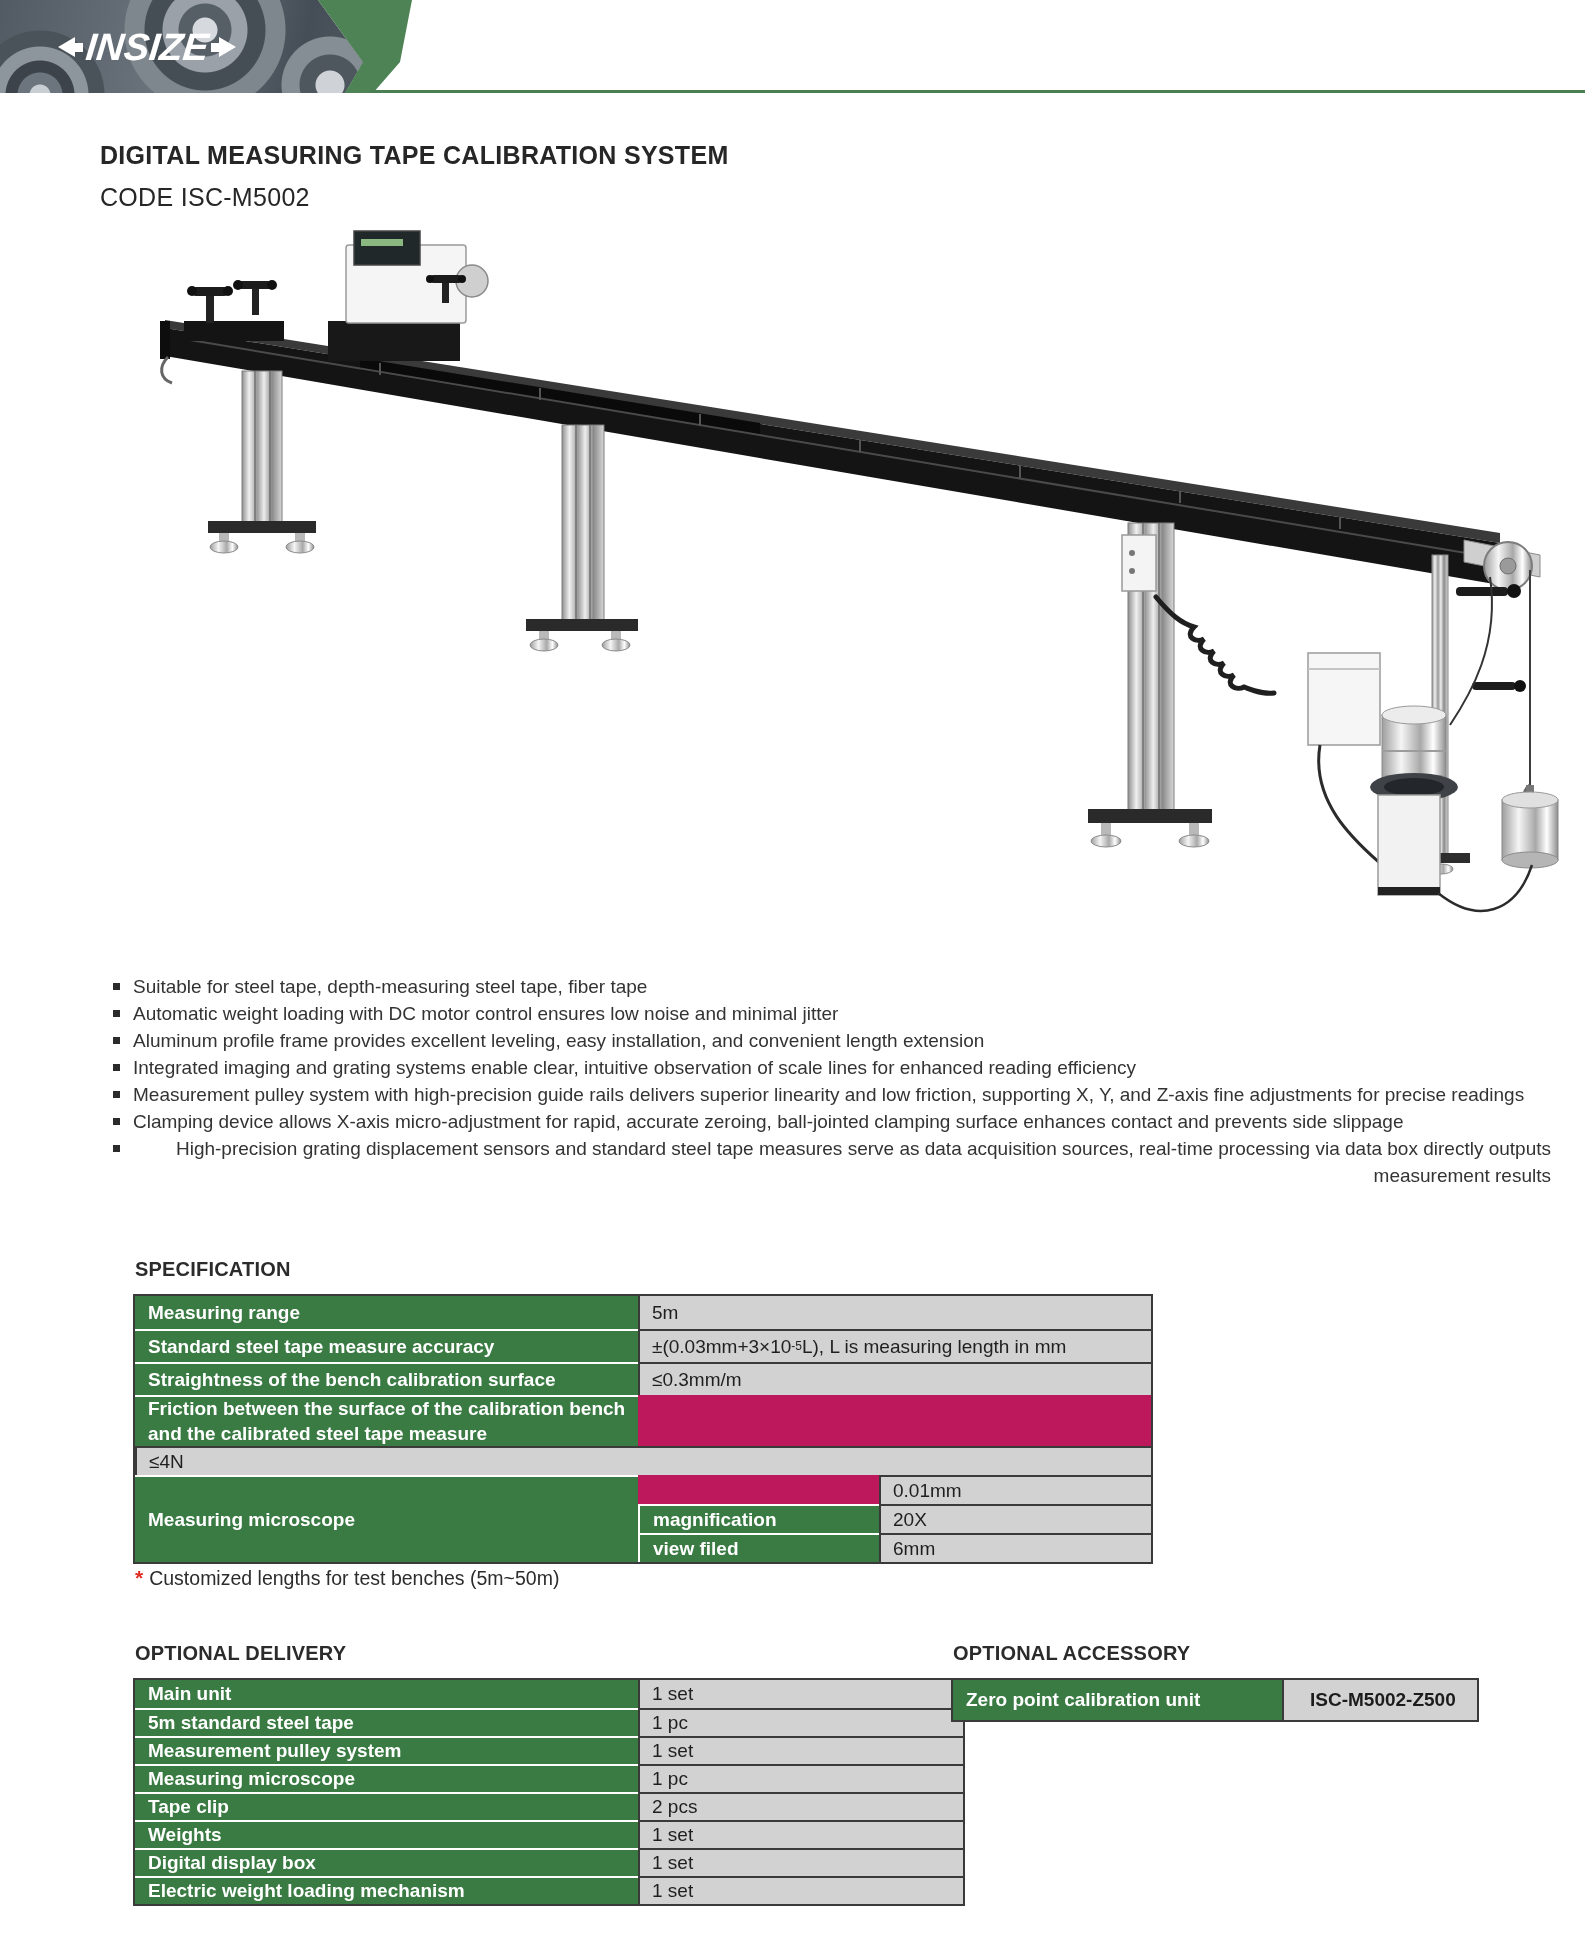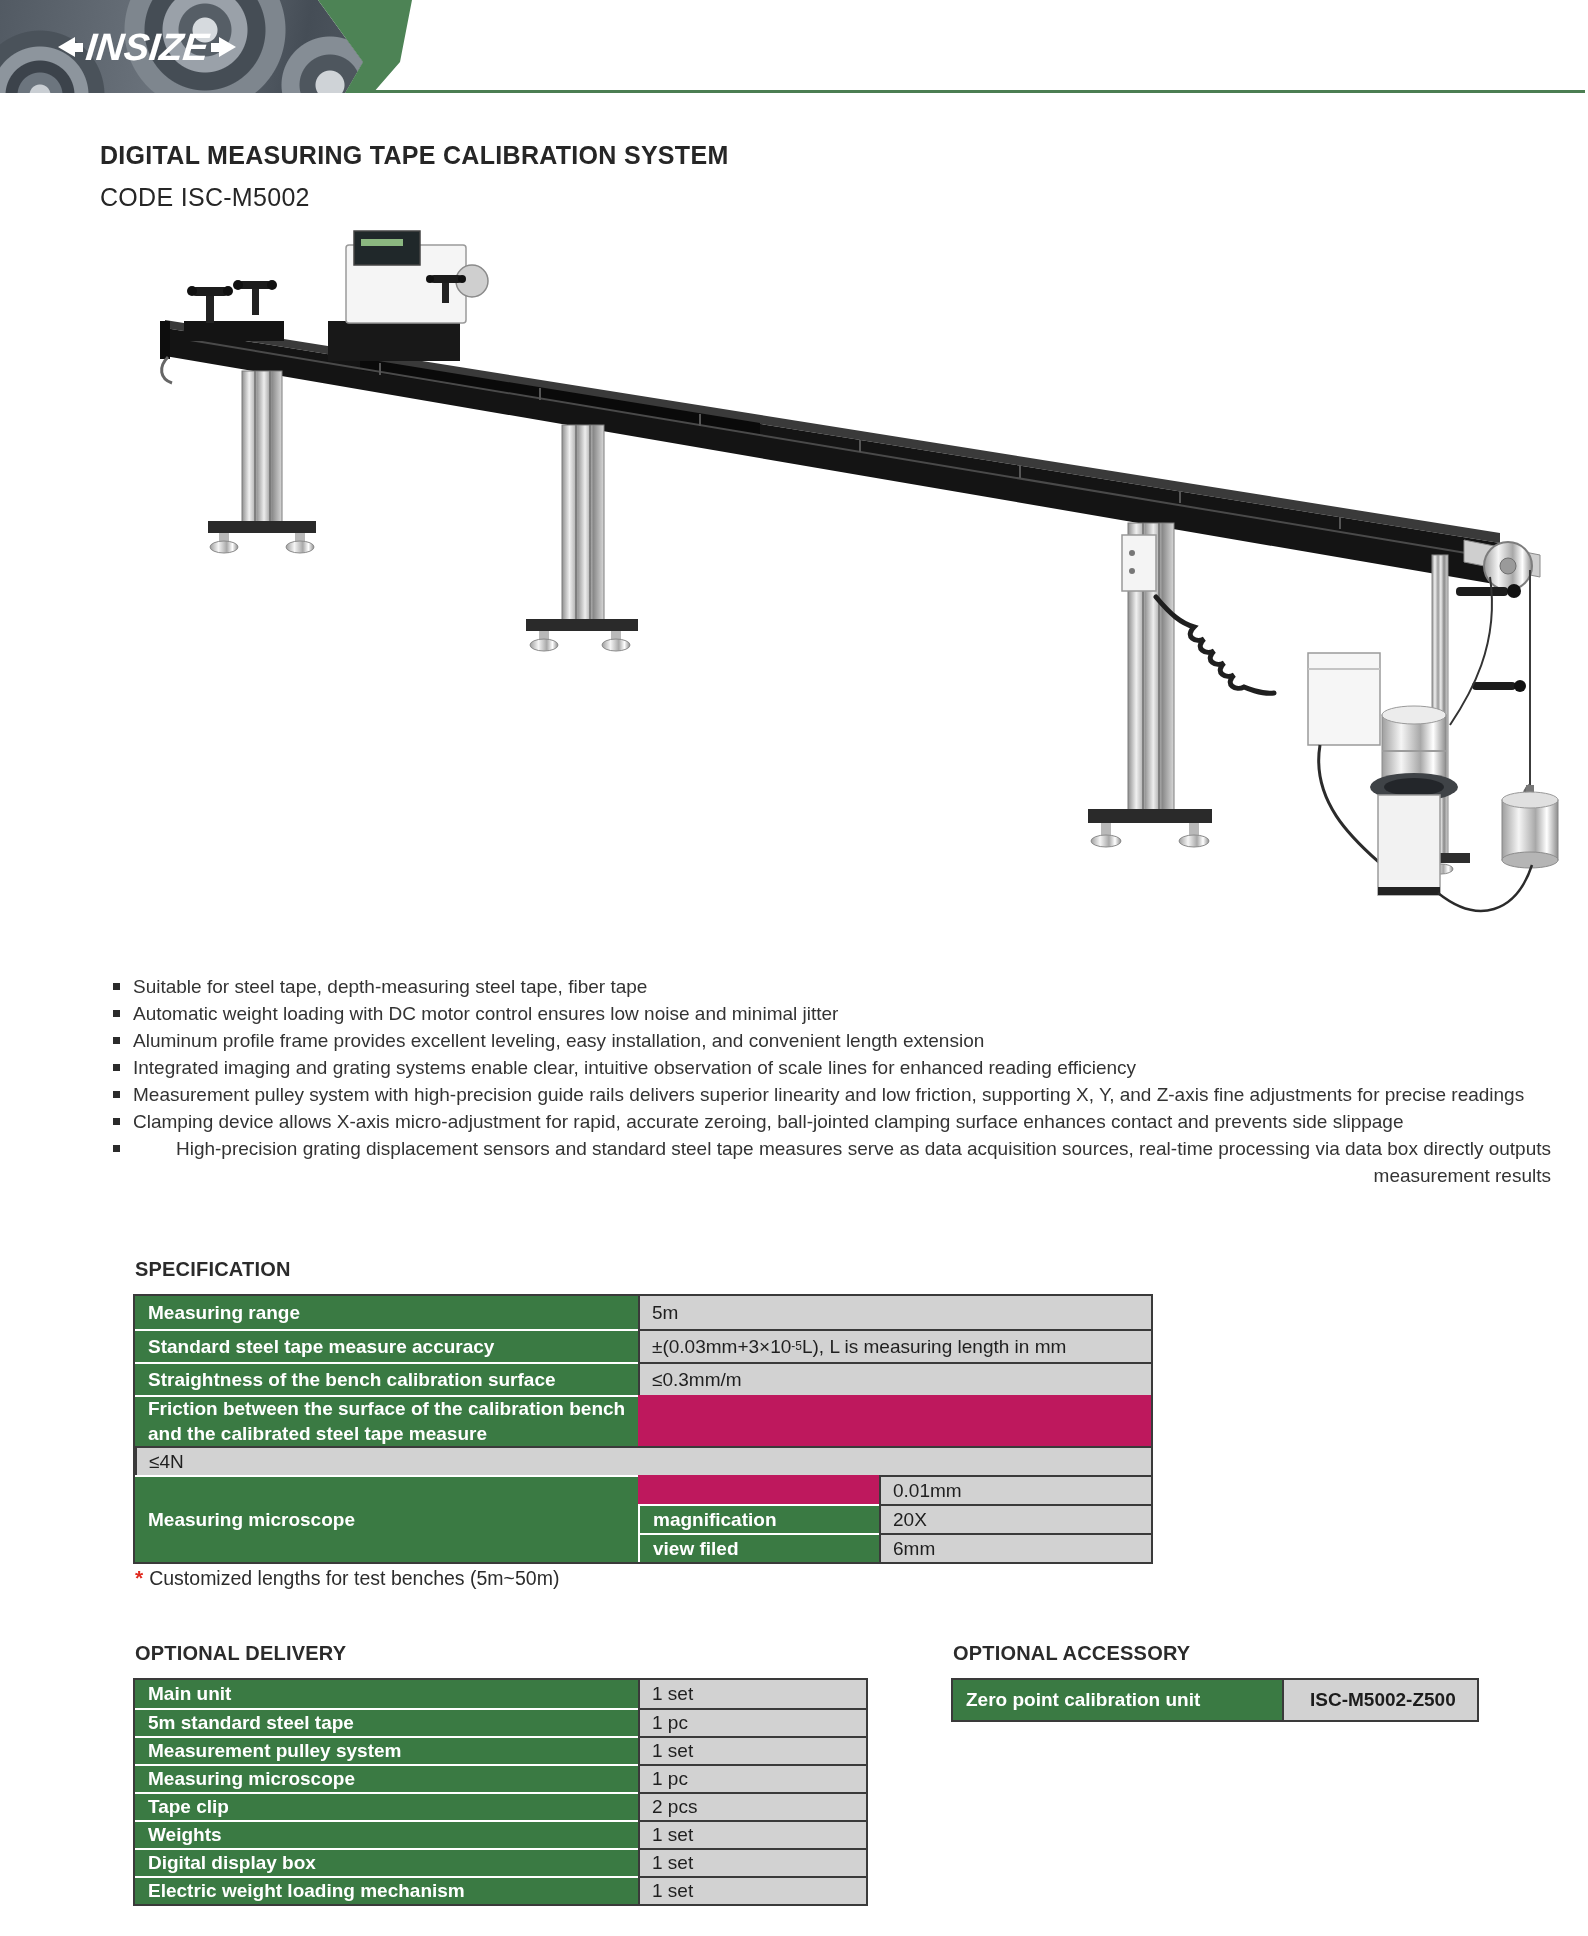--- a/index.html
+++ b/index.html
@@ -82,21 +82,21 @@
   .mrow { display:flex; height:29px; }
   .mrow .param { width:241px; border-left:2px solid #ffffff; }
   .mrow:first-child .param { border-top:2px solid #ffffff;margin-top:36px; }
   .mrow:first-child .v { border-top:2px solid #3a3a3a; }
   .mrow + .mrow .param { border-top:2px solid #ffffff; }
   .mrow + .mrow .v { border-top:2px solid #3a3a3a; }
 
   .note { position:absolute; left:135px; top:1566px; font-size:19.5px; color:#2c2c2c; }
   .note .star { color:#e02b20; font-weight:bold; font-size:21px; margin-right:6px; }
 
-  #delivery-table { left:133px; top:1678px; width:735px; }
+  #delivery-table { left:133px; top:1678px; width:832px; }
   #delivery-table .label { width:503px; }
   #delivery-table .trow { height:28px; }
 
   #accessory-table { left:951px; top:1678px; width:528px; }
   #accessory-table .label { width:329px; }
   #accessory-table .trow { height:40px; }
   #accessory-table .v { font-weight:bold; color:#1c1c1c; padding-left:26px; }
 </style>
 </head>
 <body>

